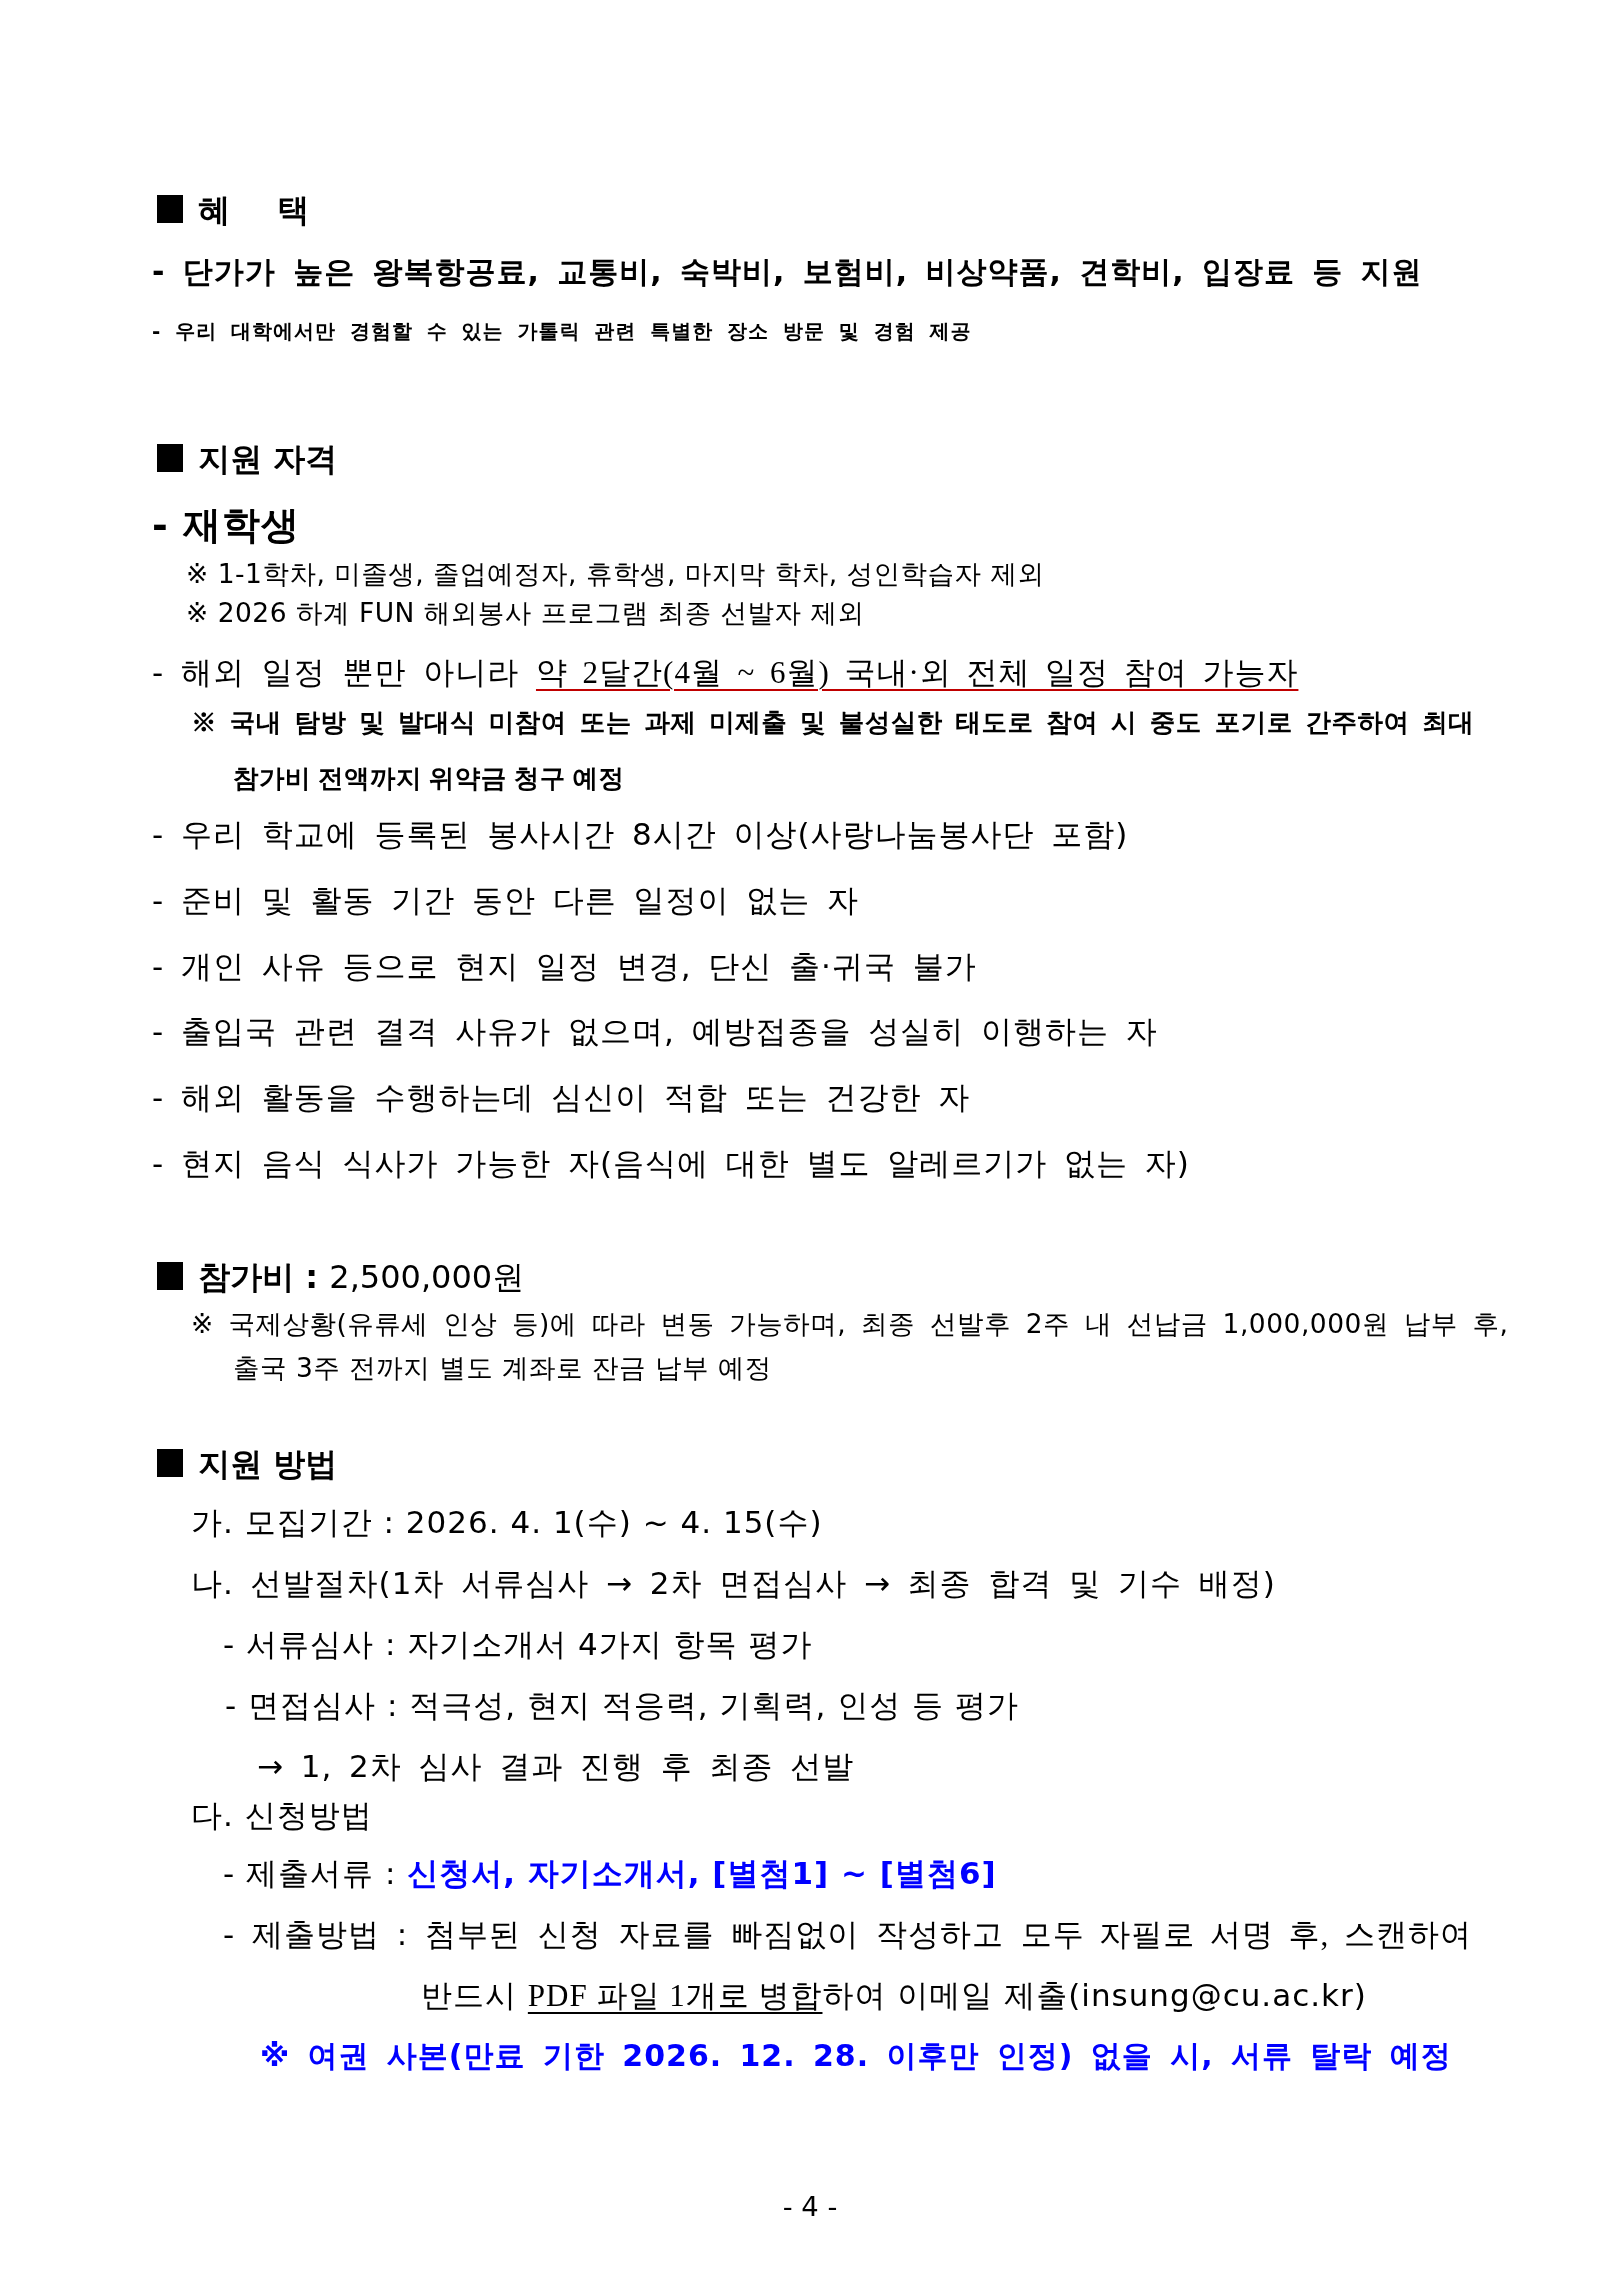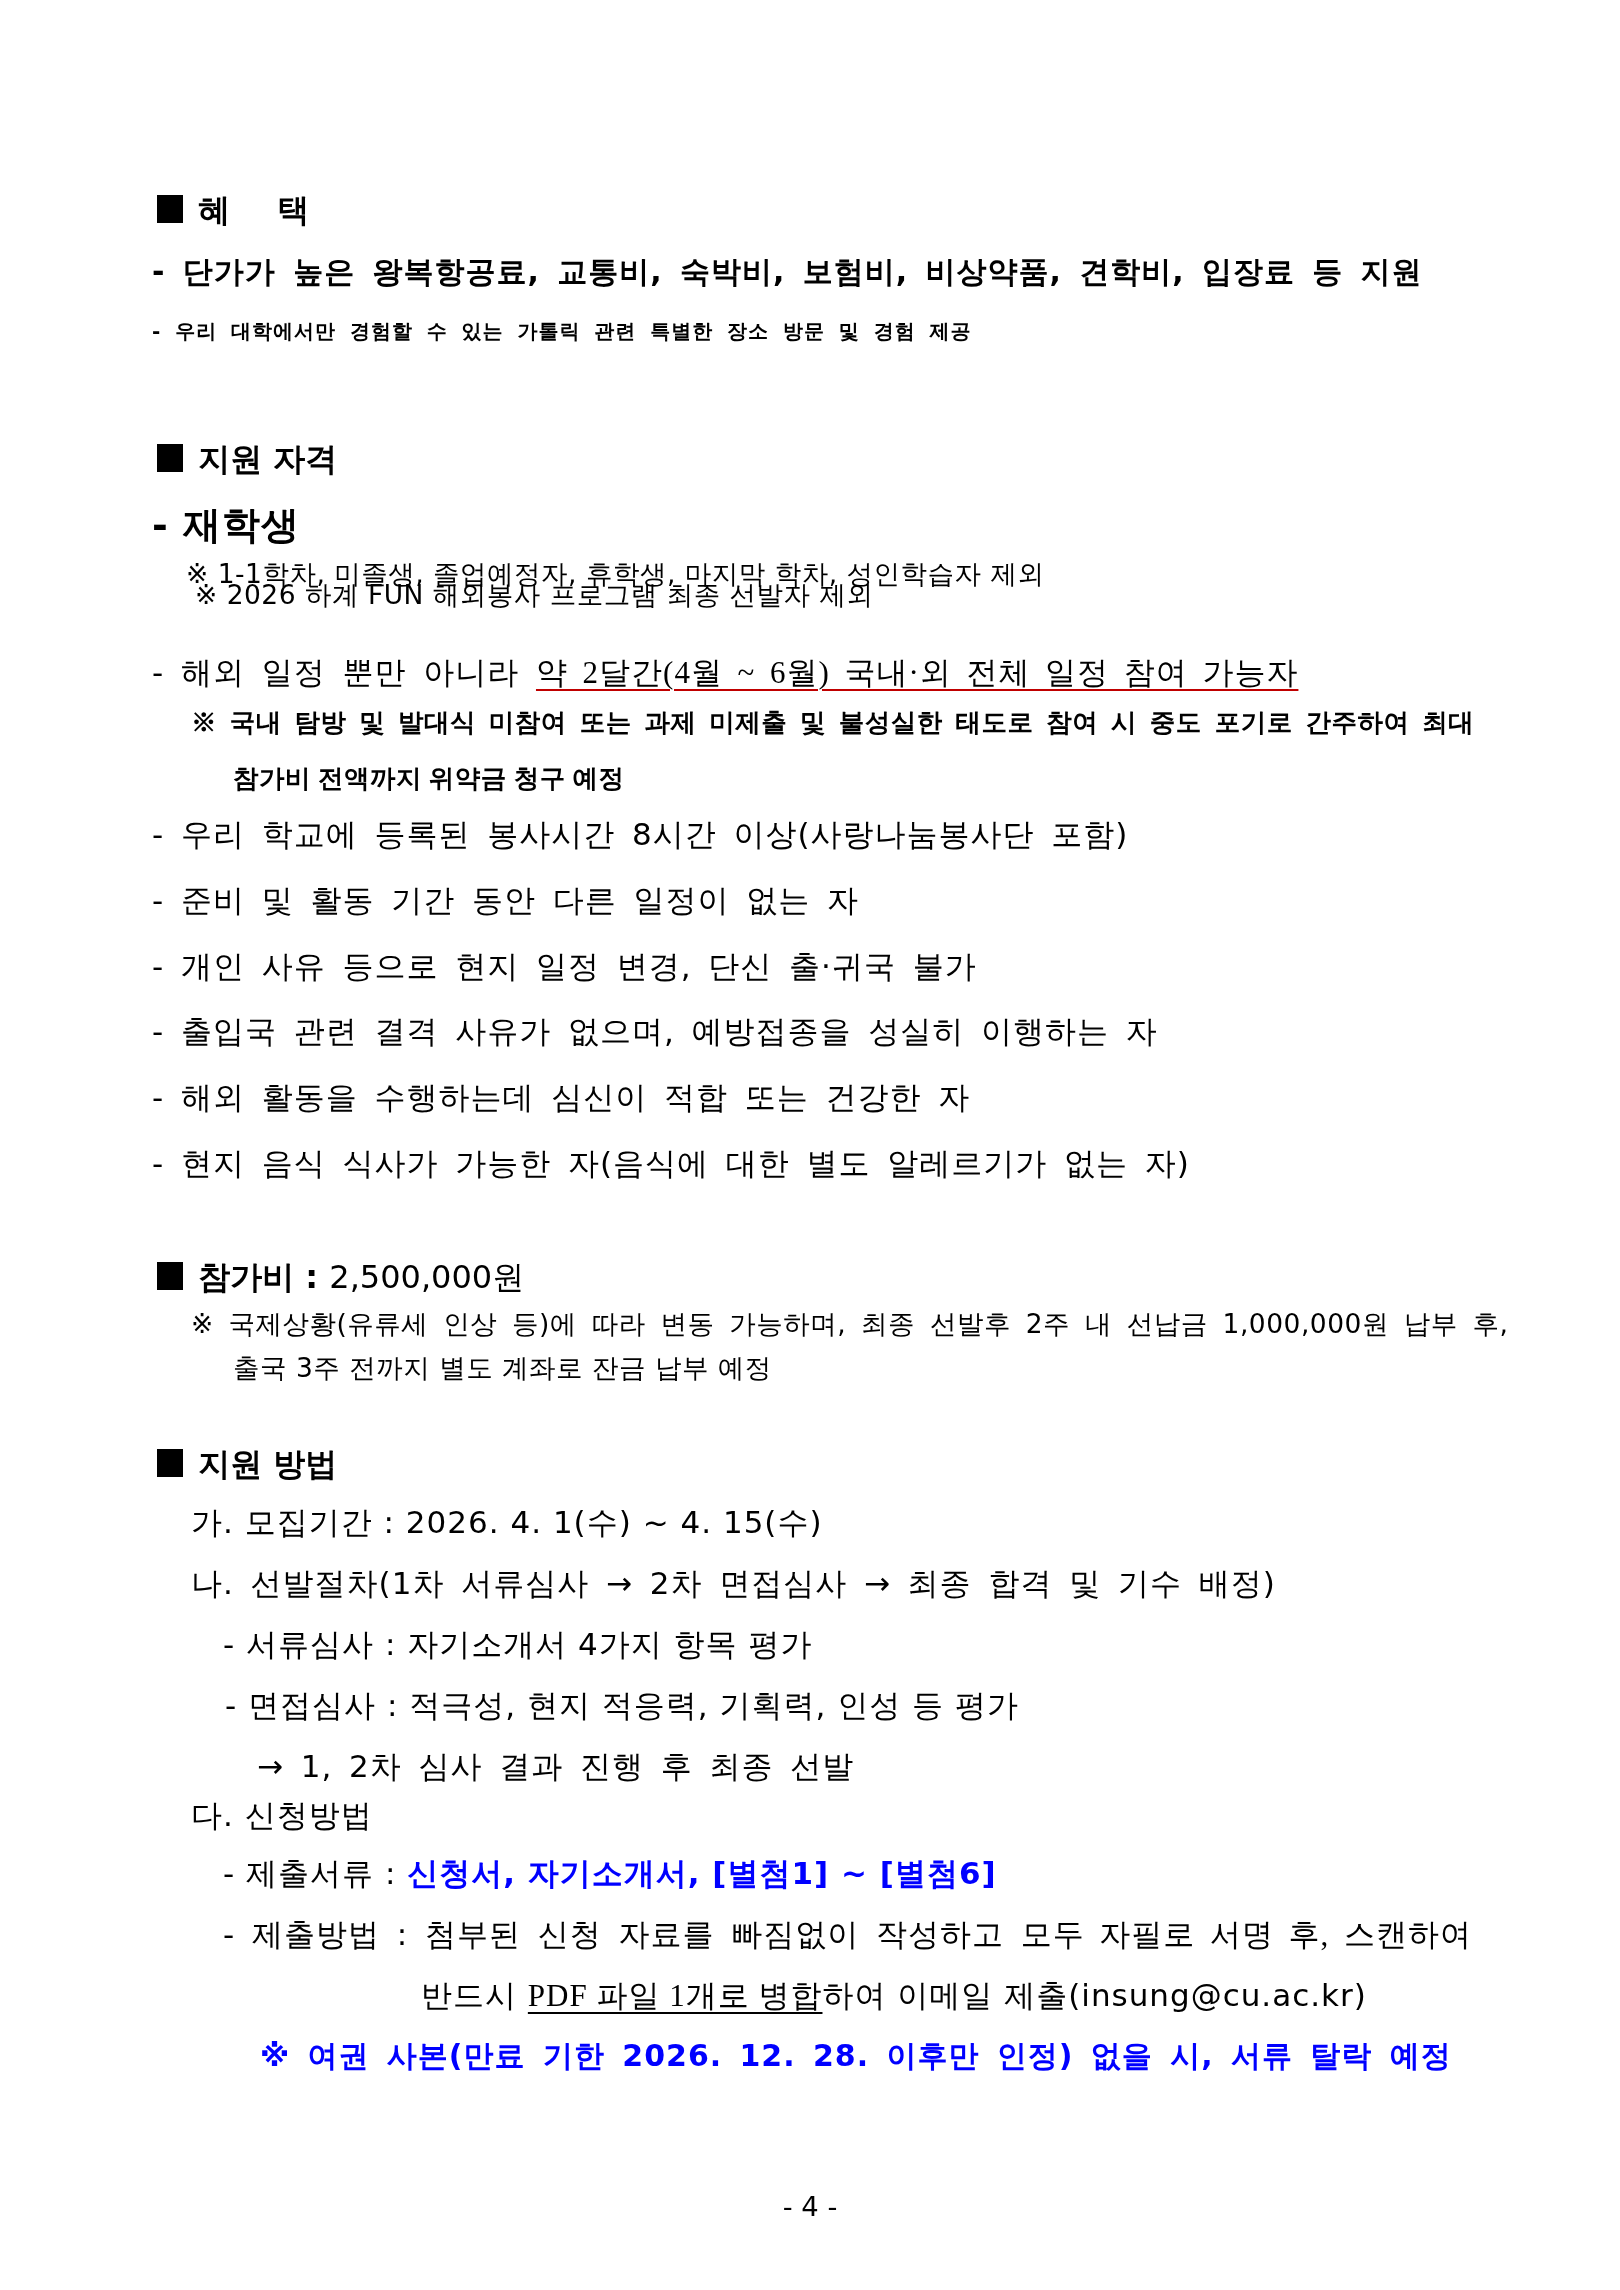--- a/index.html
+++ b/index.html
@@ -63,21 +63,21 @@
     <span class="sq"></span><span>혜</span><span style="display:inline-block;width:47px;"></span><span>택</span>
   </div>
   <div class="line body-l body-b spaced" style="top:257px;font-size:30px;">- 단가가 높은 왕복항공료, 교통비, 숙박비, 보험비, 비상약품, 견학비, 입장료 등 지원</div>
   <div class="line body-l body-b spaced" style="top:321px;font-size:20px;">- 우리 대학에서만 경험할 수 있는 가톨릭 관련 특별한 장소 방문 및 경험 제공</div>
 
   <div class="line heading" style="top:443px;text-align:center;">
     <span class="sq"></span><span>지원 자격</span>
   </div>
   <div class="line body-l body-b" style="top:506px;font-size:38px;">- 재학생</div>
   <div class="line note" style="left:186px;top:561px;">※ 1-1학차, 미졸생, 졸업예정자, 휴학생, 마지막 학차, 성인학습자 제외</div>
-  <div class="line note" style="left:186px;top:582px;margin-left:9px;">※ 2026 하계 FUN 해외봉사 프로그램 최종 선발자 제외</div>
+  <div class="line note" style="left:186px;top:600px;">※ 2026 하계 FUN 해외봉사 프로그램 최종 선발자 제외</div>
 
   <div class="line body-l spaced" style="top:657px;">
     <span>- 해외 일정 뿐만 아니라 </span><span class="red u">약 2달간(4월 ~ 6월) 국내·외 전체 일정 참여 가능자</span>
   </div>
   <div class="line note red body-b spaced" style="left:191px;top:710px;font-size:25.5px;">※ 국내 탐방 및 발대식 미참여 또는 과제 미제출 및 불성실한 태도로 참여 시 중도 포기로 간주하여 최대</div>
   <div class="line note red body-b" style="left:233px;top:766px;font-size:25.5px;">참가비 전액까지 위약금 청구 예정</div>
 
   <div class="line body-l spaced" style="top:819px;">- 우리 학교에 등록된 봉사시간 8시간 이상(사랑나눔봉사단 포함)</div>
   <div class="line body-l spaced" style="top:951px;">- 개인 사유 등으로 현지 일정 변경, 단신 출·귀국 불가</div>
   <div class="line body-l spaced" style="top:885px;">- 준비 및 활동 기간 동안 다른 일정이 없는 자</div>

